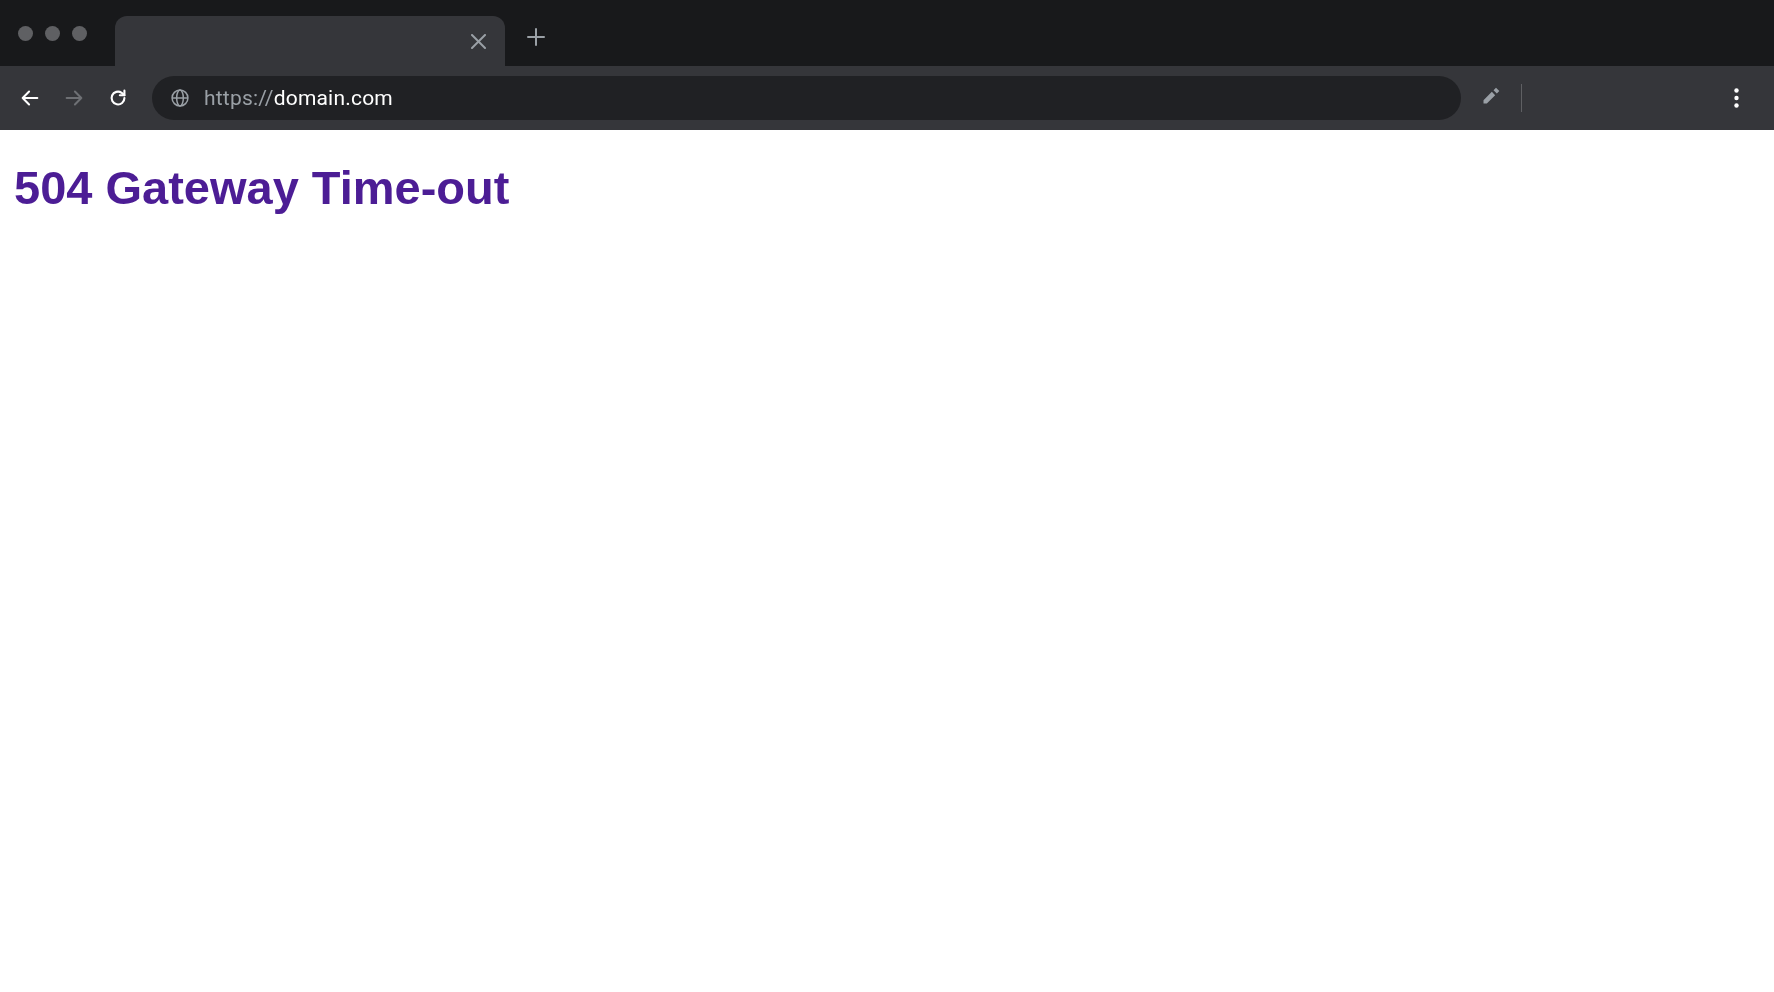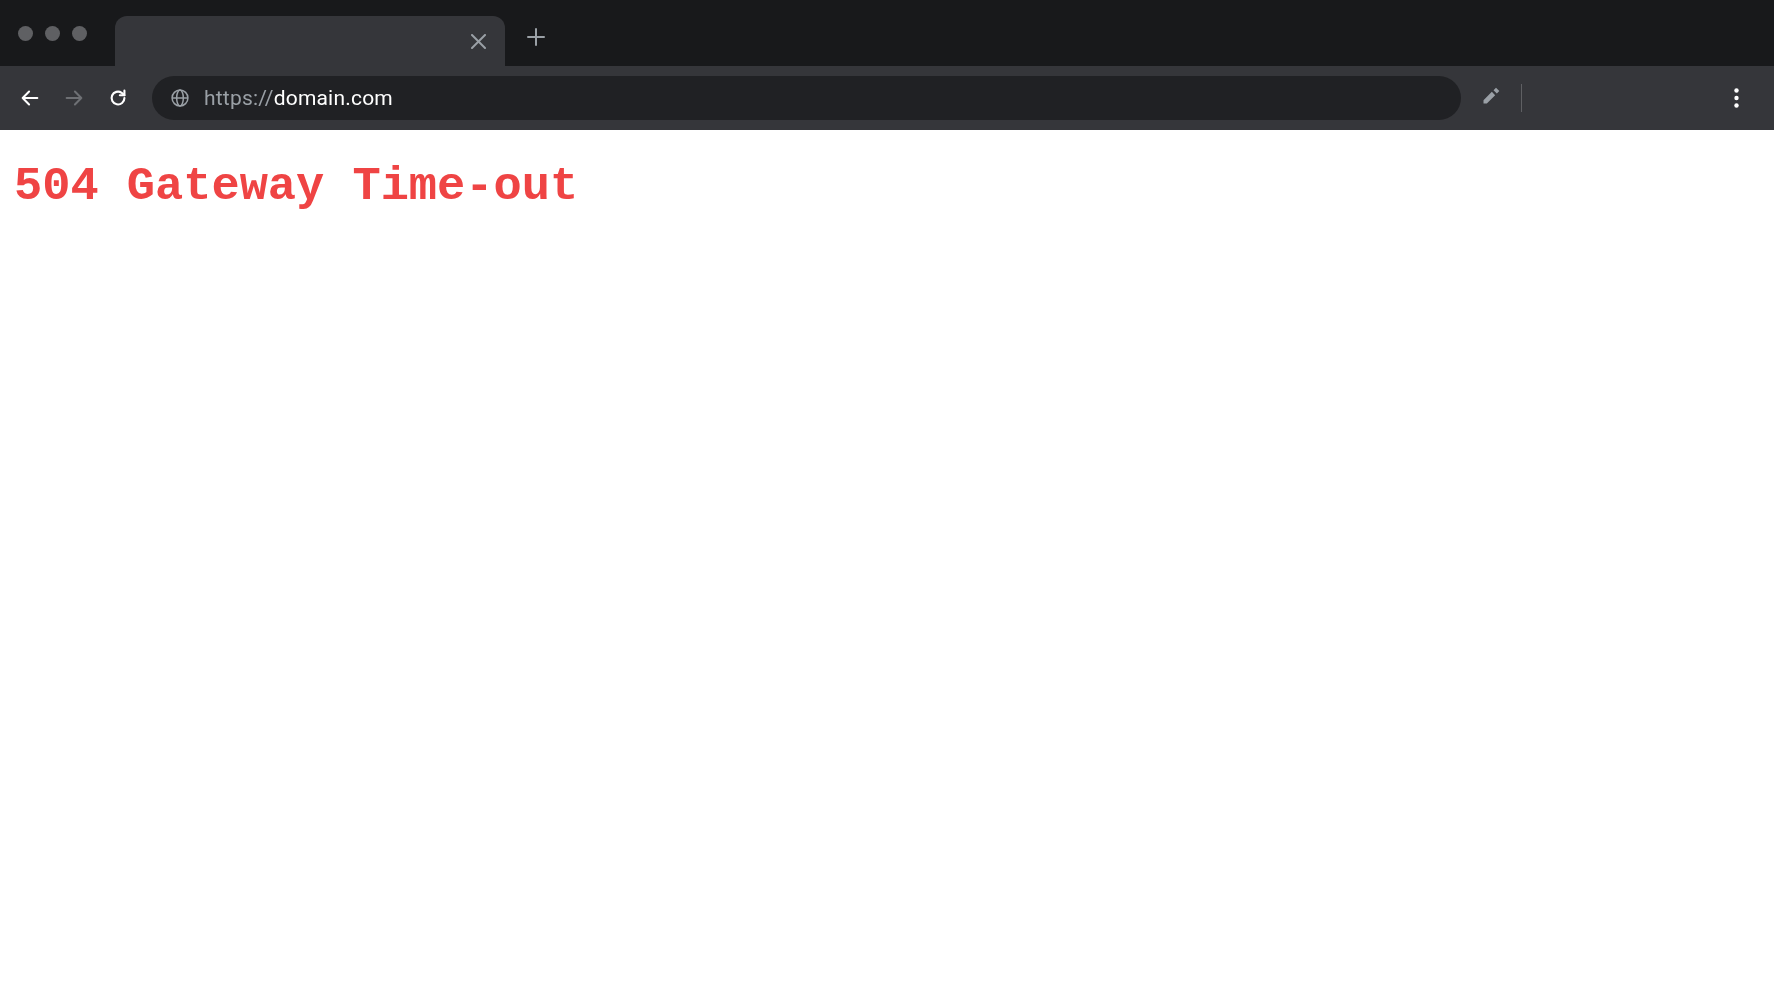--- a/index.html
+++ b/index.html
@@ -140,22 +140,22 @@
       align-items: center;
       justify-content: center;
       color: #ffffff;
       cursor: pointer;
       border-radius: 50%;
       margin-left: 180px;
     }
     .page-content {
       background: #ffffff;
       padding: 18px 14px;
-      font-family: Liberation Mono, monospace;
-      color: #ef4444;
+      font-family: Liberation Sans, sans-serif;
+      color: #4c1d95;
     }
     .page-content h1 {
       font-size: 47px;
       font-weight: bold;
       margin-bottom: 28px;
       margin-top: 12px;
     }
     .page-content p {
       font-size: 24px;
       margin-top: 8px;

